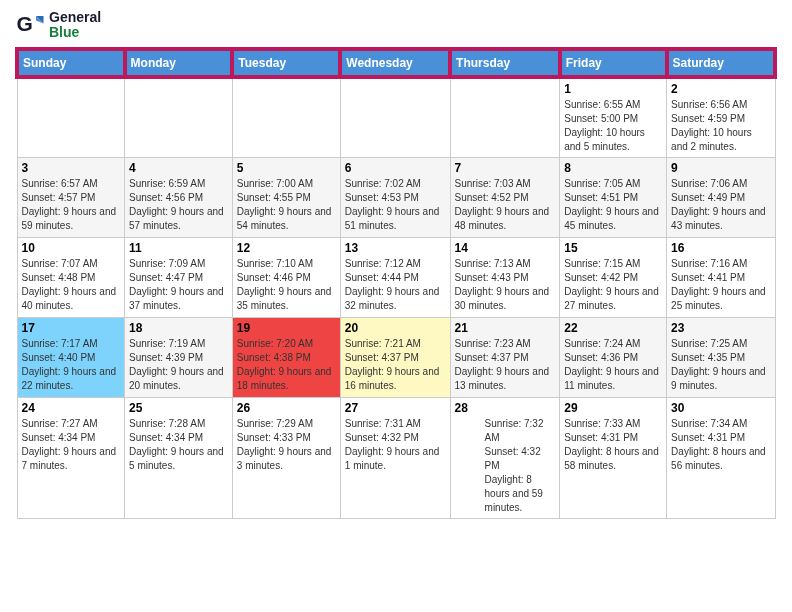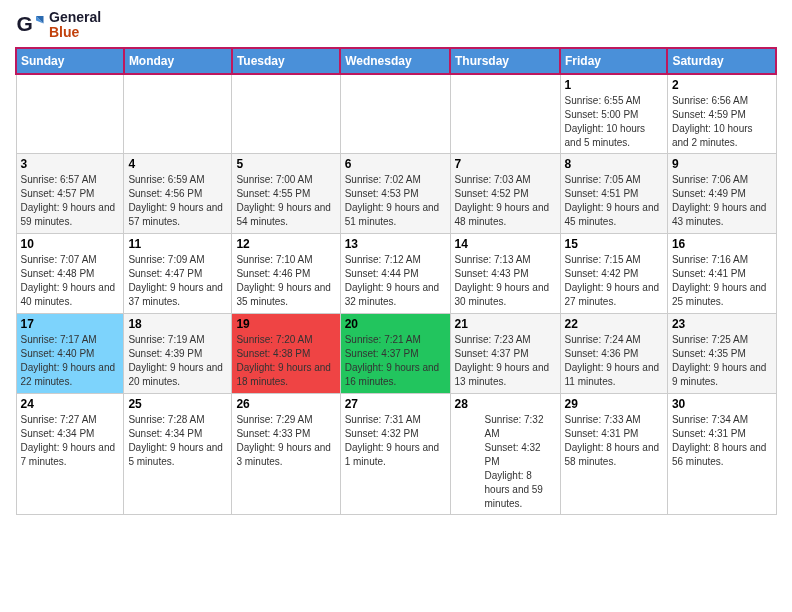--- a/index.html
+++ b/index.html
@@ -55,21 +55,21 @@
       border-collapse: collapse;
       font-size: 10.5px;
     }
     .calendar th {
       background-color: #4a90d9;
       color: #fff;
       padding: 5px 4px;
       text-align: left;
       font-size: 12px;
       font-weight: bold;
-      border: 2px solid #be185d;
+      border: 4px solid #be185d;
     }
     .calendar td {
       border: 1px solid #ccc;
       vertical-align: top;
       padding: 3px 4px;
       width: 113px;
       height: 80px;
       background: #fff;
     }
     .calendar tr:nth-child(even) td {
@@ -96,21 +96,21 @@
 <div class="container">
   <div class="header-row">
     <div class="logo">
       <svg class="logo-icon" viewBox="0 0 40 40">
         <text x="2" y="28" font-size="28" font-weight="bold" fill="#1a1a2e" font-family="Arial">G</text>
         <polygon points="28,8 38,18 28,14" fill="#4a90d9"></polygon>
         <polygon points="28,8 38,8 38,18" fill="#2a6ab0"></polygon>
       </svg>
       <div class="logo-text">
         <div><span style="color:#1a1a2e">General</span></div>
-        <div><span style="color:#c2410c">Blue</span></div>
+        <div><span style="color:#15803d">Blue</span></div>
       </div>
     </div>
     <div class="title-block">
       <div class="month-title"></div>
       <div class="location-title"></div>
     </div>
   </div>
 
   <table class="calendar">
     <thead>
@@ -244,21 +244,21 @@
             <div class="day-info" style="white-space: pre-line;">Sunrise: 7:19 AM
 Sunset: 4:39 PM
 Daylight: 9 hours and 20 minutes.</div>
           </td>
           <td style="background: #ef4444;">
             <span class="day-number">19</span>
             <div class="day-info" style="white-space: pre-line;">Sunrise: 7:20 AM
 Sunset: 4:38 PM
 Daylight: 9 hours and 18 minutes.</div>
           </td>
-          <td style="background: #22c55e;">
+          <td style="background: #fef9c3;">
             <span class="day-number">20</span>
             <div class="day-info" style="white-space: pre-line;">Sunrise: 7:21 AM
 Sunset: 4:37 PM
 Daylight: 9 hours and 16 minutes.</div>
           </td>
           <td style="background: rgb(245, 245, 245);">
             <span class="day-number">21</span>
             <div class="day-info" style="white-space: pre-line;">Sunrise: 7:23 AM
 Sunset: 4:37 PM
 Daylight: 9 hours and 13 minutes.</div>

